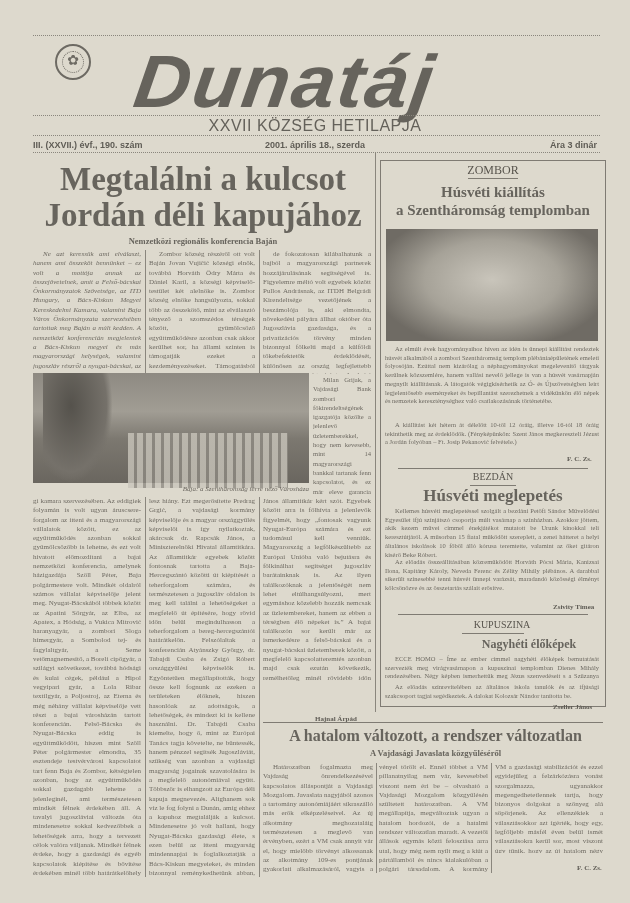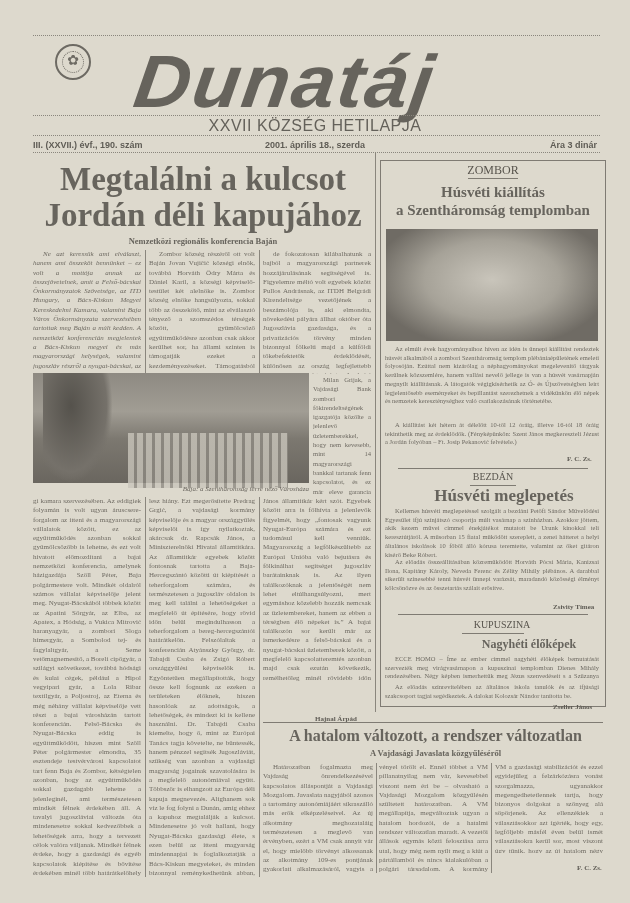--- a/index.html
+++ b/index.html
@@ -93,21 +93,21 @@
     <p>Az elmúlt évek hagyományaihoz híven az idén is ünnepi kiállítást rendeztek húsvét alkalmából a zombori Szentháromság templom plébániaépületének emeleti folyosóján. Ezúttal nem kizárólag a néphagyományokat megelevenítő tárgyak kerülnek közszemlére, hanem vallási nevelő jellege is van a húsvét vasárnapján megnyílt kiállításnak. A látogatók végigkísérhetik az Ó- és Újszövetségben leírt legjelentősebb eseményeket és bepillantást szerezhetnek a vidékünkön élő népek és nemzetek kereszténységhez való csatlakozásának történetébe.</p>
   </div>
 <div class="body" style="left:385px;top:421px;width:214px;height:30px;overflow:hidden;font-size:6.5px;line-height:8.7px;">
     <p>A kiállítást két hétern át délelőtt 10-től 12 óráig, illetve 16-tól 18 óráig tekinthetik meg az érdeklődők. (Fényképünkön: Szent János megkereszteli Jézust a Jordán folyóban – Ft. Josip Pekanović felvétele.)</p>
   </div>
 <div class="sign" style="left:567px;top:455px;">F. C. Zs.</div>
 <div class="abs" style="left:398px;top:468px;width:190px;border-top:1px solid #7f7b73;"></div>
 
 <div class="kicker" style="left:380px;width:226px;top:471px;font-size:10px;">BEZDÁN</div>
 <div class="abs" style="left:470px;top:485px;width:46px;border-top:1px solid #7f7b73;"></div>
-<div class="headline" style="left:380px;width:226px;top:486px;font-size:17px;line-height:20px;margin-left:11px;">Húsvéti meglepetés</div>
+<div class="headline" style="left:380px;width:226px;top:486px;font-size:17px;line-height:20px;">Húsvéti meglepetés</div>
 <div class="body" style="left:385px;top:507px;width:214px;height:50px;overflow:hidden;font-size:6.5px;line-height:8.7px;">
     <p>Kellemes húsvéti meglepetéssel szolgált a bezdáni Petőfi Sándor Művelődési Egyesület ifjú színjátszó csoportja múlt vasárnap a színházban. Azokkor jöttem, akik kezem művei címmel énekjátékot mutatott be Urunk kínokkal teli keresztútjáról. A műsorban 15 fiatal működött szereplett, a zenei hátteret a helyi általános iskolások 10 főből álló kórusa teremtette, valamint az őket gitáron kísérő Beke Róbert.</p>
   </div>
 <div class="body" style="left:385px;top:558px;width:214px;height:42px;overflow:hidden;font-size:6.5px;line-height:8.7px;">
     <p>Az előadás összeállításában közreműködött Horváth Pócsi Mária, Kanizsai Ilona, Kapitány Károly, Neveda Ferenc és Zélity Mihály plébános. A darabbal sikerült színesebbé tenni húsvét ünnepi varázsát, maradandó közösségi élményt kölcsönözve és az összetartás szálait erősítve.</p>
   </div>
 <div class="sign" style="left:553px;top:603px;">Zsivity Tímea</div>
 <div class="abs" style="left:398px;top:614px;width:190px;border-top:1px solid #7f7b73;"></div>
 
 <div class="kicker" style="left:380px;width:244px;top:619px;font-size:10px;">KUPUSZINA</div>

